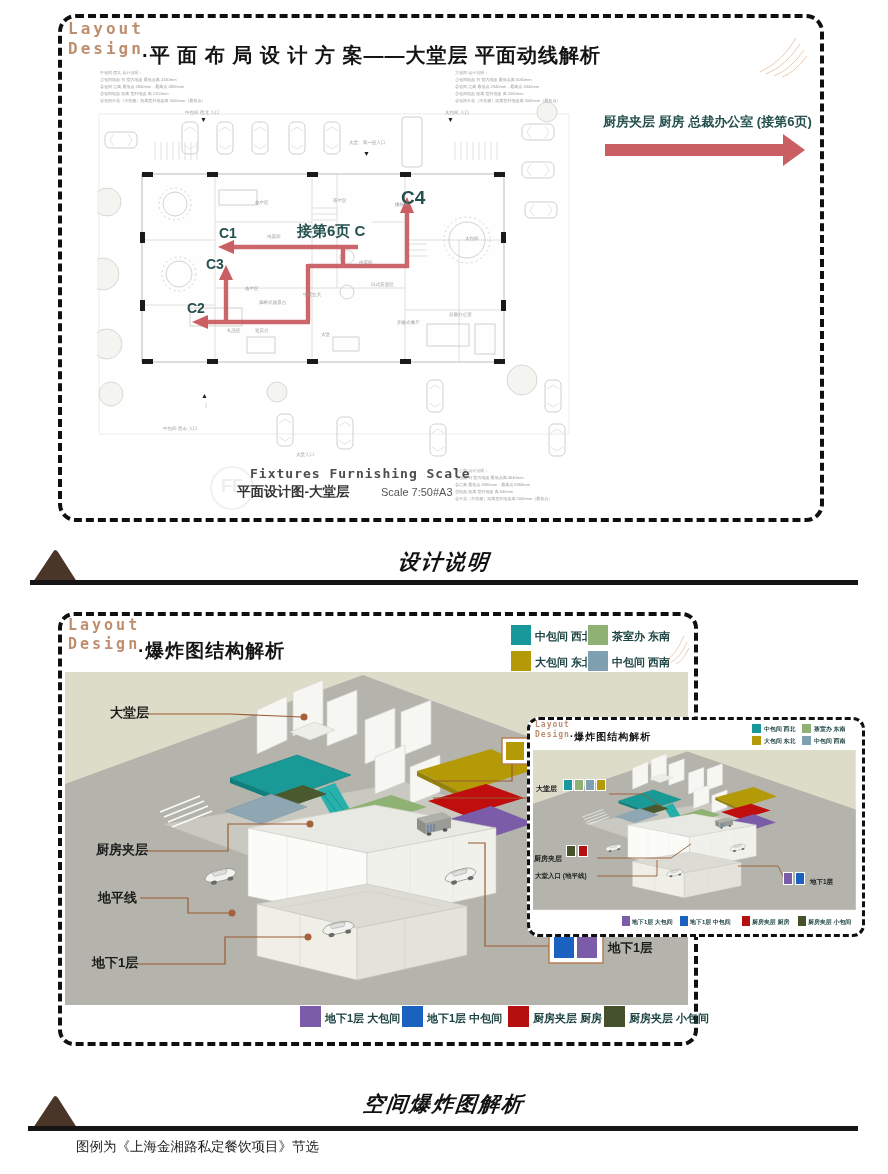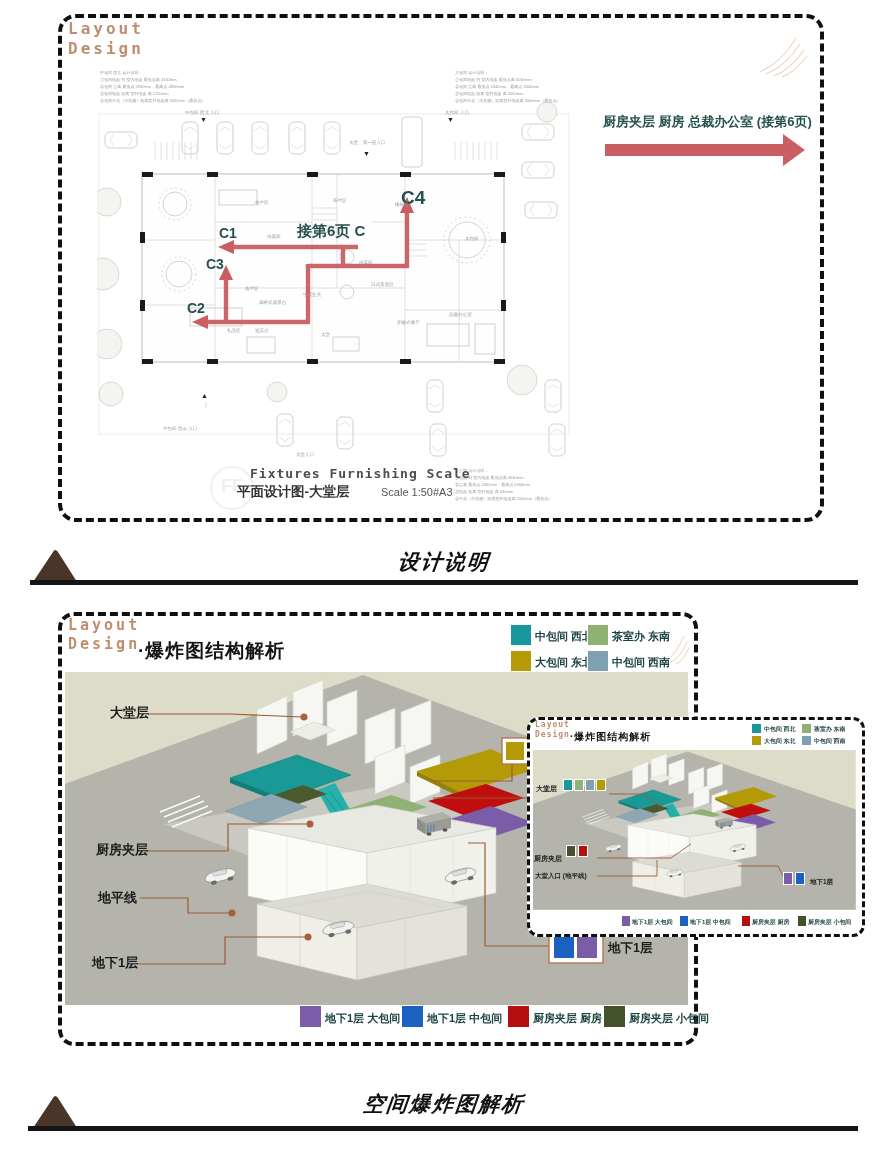--- a/index.html
+++ b/index.html
@@ -26,20 +26,21 @@
   .insetLbl{position:absolute;font-weight:bold;color:#222;white-space:nowrap;}
 </style>
 </head>
 <body>
 
 <div id="page">
 
   <div class="panel" style="left:58px;top:14px;width:758px;height:500px;">
     <div class="brand" style="left:6px;top:3px;font-size:16px;">Layout</div>
     <div class="brand" style="left:6px;top:23px;font-size:16px;">Design</div>
+    <div class="ptitle" style="left:80px;top:24px;font-size:20px;">·平 面 布 局 设 计 方 案——大堂层 平面动线解析</div>
 
     <svg class="abs" style="left:690px;top:8px;" width="62" height="58">
       <g fill="none" stroke="#e9cbb0" stroke-width="1">
         <path d="M8 46 Q30 36 44 12"></path>
           <path d="M14 48 Q34 40 48 18"></path>
         <path d="M22 50 Q38 44 52 24"></path>
           <path d="M30 51 Q42 47 55 30"></path>
       </g>
     </svg>
 
@@ -226,21 +227,21 @@
       <span class="t4" style="left:130px;top:266px;">礼品区</span>
       <span class="t4" style="left:158px;top:266px;">迎宾台</span>
       <span class="t4" style="left:352px;top:250px;">总裁办公室</span>
       <span class="t4" style="left:300px;top:258px;">开敞式餐厅</span>
       <span class="t4" style="left:298px;top:140px;">楼梯间</span>
 
       
       <span class="abs" style="left:124px;top:414px;font-size:18px;color:#eeeeec;font-weight:bold;">FF</span>
       <span class="abs" style="left:153px;top:404px;font-family:'DejaVu Sans Mono',monospace;font-size:13px;color:#4d4d4d;letter-spacing:1px;font-weight:bold;">Fixtures Furnishing Scale</span>
       <span class="abs" style="left:140px;top:421px;font-size:13.5px;color:#333;font-weight:bold;">平面设计图-大堂层</span>
-      <span class="abs" style="left:284px;top:424px;font-size:11px;color:#555;">Scale 1:50#A3</span>
+      <span class="abs" style="left:284px;top:424px;font-size:11px;color:#555;">Scale 7:50#A3</span>
     </div>
   </div>
 
   <svg class="abs" style="left:26px;top:546px;" width="58" height="42">
     <path d="M27 6 Q29 2 32 6 L53 39 L5 39 Z" fill="#4a3628"></path>
   </svg>
   <div class="divLine" style="left:30px;top:580px;width:828px;"></div>
   <div class="divTitle" style="top:548px;">设计说明</div>
 
   <div class="panel" style="left:58px;top:612px;width:632px;height:426px;border-radius:16px;">
@@ -439,14 +440,15 @@
     <span class="legLbl t5" style="position:absolute;left:222px;top:198px;">厨房夹层 厨房</span>
     <div class="chip" style="left: 268px; top: 196px; width: 8px; height: 10px; background: rgb(68, 81, 43);"></div>
     <span class="legLbl t5" style="position:absolute;left:278px;top:198px;">厨房夹层 小包间</span>
   </div>
 
   <svg class="abs" style="left:26px;top:1092px;" width="58" height="42">
     <path d="M27 6 Q29 2 32 6 L53 39 L5 39 Z" fill="#4a3628"></path>
   </svg>
   <div class="divLine" style="left:28px;top:1126px;width:830px;"></div>
   <div class="divTitle" style="top:1090px;">空间爆炸图解析</div>
+  <div class="caption" style="left:76px;top:1138px;">图例为《上海金湘路私定餐饮项目》节选</div>
 
 </div>
 
 </body></html>

